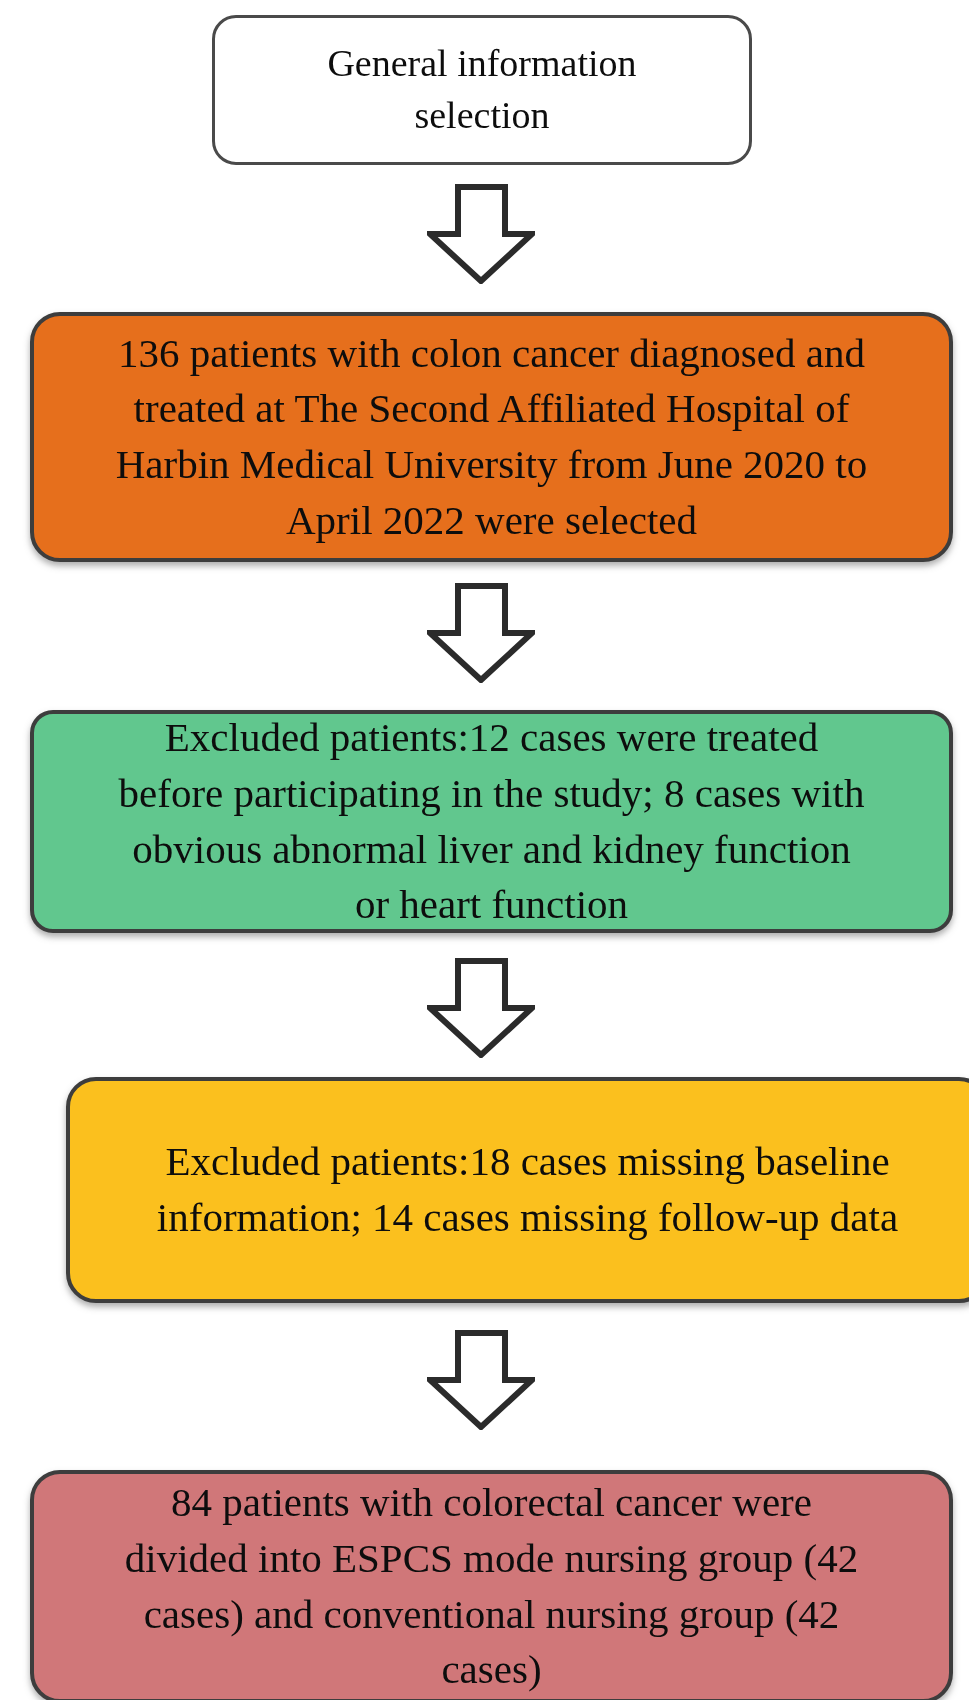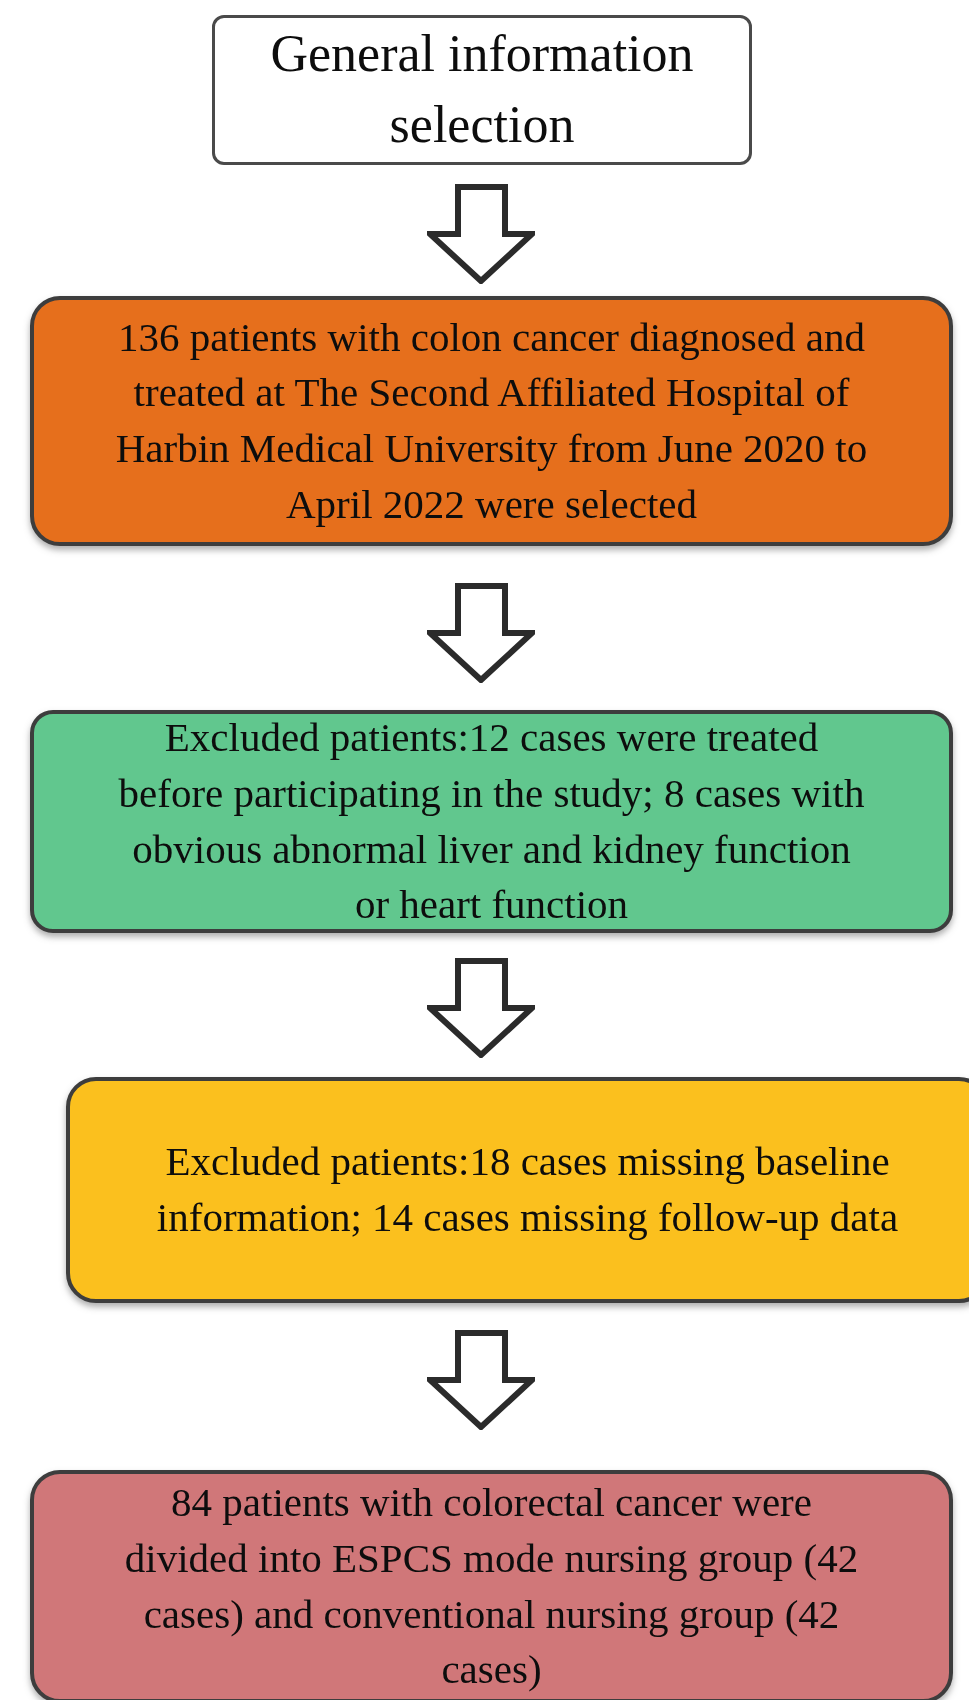--- a/index.html
+++ b/index.html
@@ -25,31 +25,31 @@
     text-align: center;
     white-space: pre-line;
     font-size: 41px;
     line-height: 1.36;
     border-style: solid;
   }
   .node-start {
     left: 212px; top: 15px;
     width: 540px; height: 150px;
     border-width: 3px;
-    border-radius: 12px;
-    font-size: 52px;
+    border-radius: 24px;
+    font-size: 38px;
   }
   .node-wide {
     left: 30px;
     width: 923px;
     border-width: 4px;
     border-radius: 30px;
     box-shadow: 0 4px 6px rgba(95, 95, 95, 0.5);
   }
-  .node-selected   { top: 296px;  height: 250px; }
+  .node-selected   { top: 312px;  height: 250px; }
   .node-excluded-1 { top: 710px;  height: 223px; }
   .node-excluded-2 { top: 1077px; height: 226px; margin-left: 36px; }
   .node-final      { top: 1452px; height: 233px; margin-top: 18px; }
 
   .arrow {
     position: absolute;
     left: 427px;
     width: 108px;
     height: 100px;
   }

